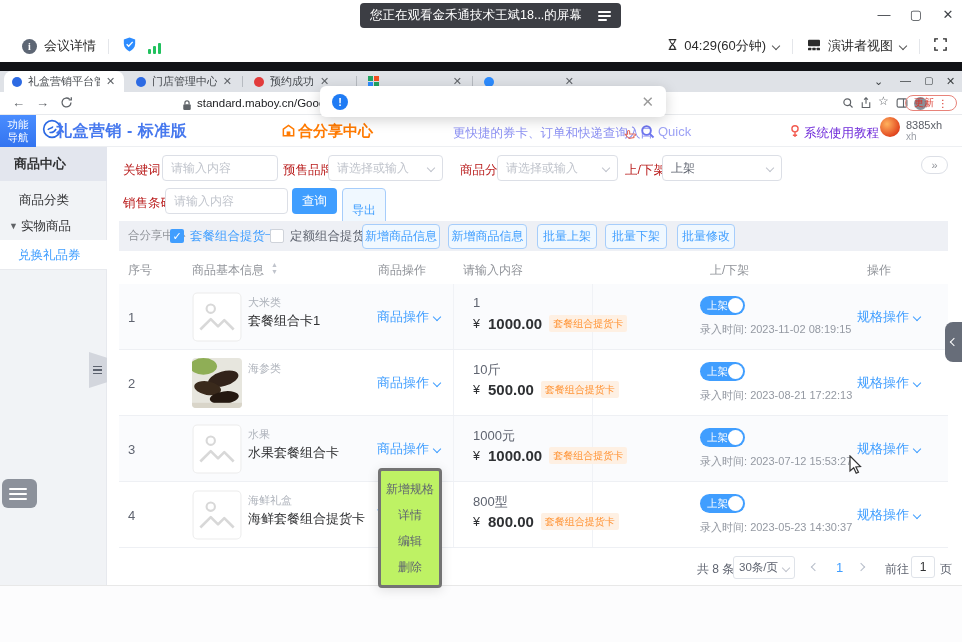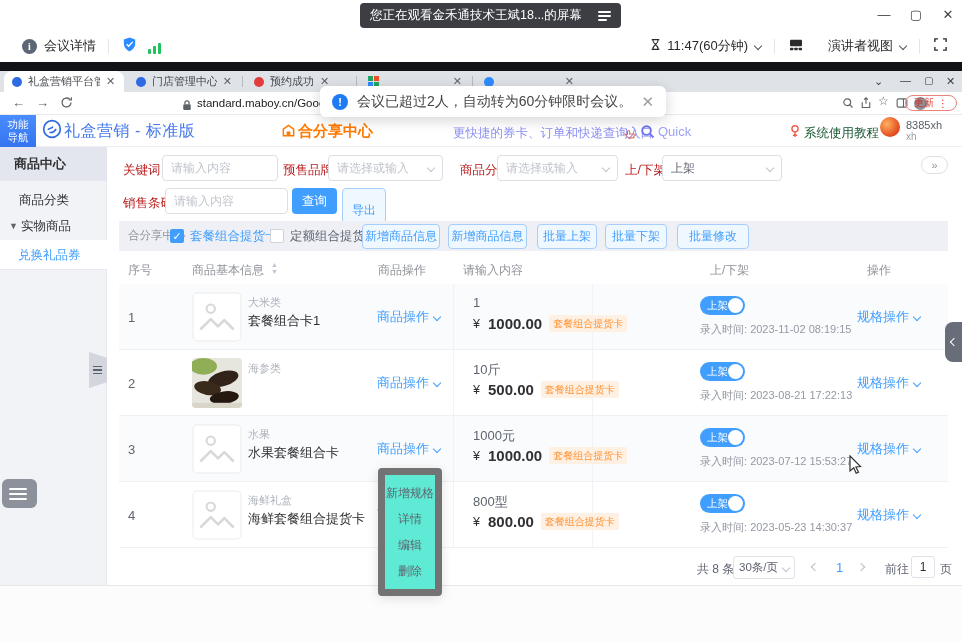--- a/index.html
+++ b/index.html
@@ -28,25 +28,25 @@
 .tab .x{color:#5f6368;font-size:11px}
 .fav{width:10px;height:10px;border-radius:50%;flex:0 0 auto}
 .tabsep{position:absolute;top:5px;width:1px;height:11px;background:#b7bbc1}
 #addrbar{left:0;top:92px;width:962px;height:23px;background:#fff;border-bottom:1px solid #e8eaed}
 .navic{position:absolute;top:3px;color:#5f6368;font-size:13px}
 #urltxt{position:absolute;left:197px;top:5px;font-size:11.5px;color:#202124}
 .updpill{position:absolute;left:905px;top:3px;width:52px;height:16px;border:1px solid #e8837a;border-radius:9px;color:#d93025;font-size:10px;display:flex;align-items:center;justify-content:center;gap:4px}
 
 #appheader{left:0;top:115px;width:962px;height:32px;background:#fff;border-bottom:1px solid #edeff2}
 #navbox{left:0;top:115px;width:36px;height:32px;background:linear-gradient(180deg,#4a8dff,#3374f0);color:#fff;font-size:10.5px;line-height:13px;text-align:center;padding-top:3px}
-#brand{left:64px;top:121px;font-size:16px;font-weight:normal;color:#4678ee;letter-spacing:.5px}
+#brand{left:56px;top:121px;font-size:16px;font-weight:bold;color:#4678ee;letter-spacing:.5px}
 #sharecenter{left:298px;top:122px;font-size:15px;font-weight:bold;color:#ff7a00}
 #promo{left:453px;top:125px;font-size:12.5px;color:#8b90f2}
 #quick{left:658px;top:124px;font-size:13px;color:#9da2f5}
-#tutorial{left:804px;top:125px;font-size:12.5px;color:#14532d}
+#tutorial{left:804px;top:125px;font-size:12.5px;color:#6d28d9}
 #uname{left:906px;top:119px;font-size:11px;color:#5a5e66}
 #usub{left:906px;top:131px;font-size:10px;color:#9a9ea6}
 
 #sidebar{left:0;top:147px;width:107px;height:438px;background:#f1f3f6;border-right:1px solid #e7e9ee}
 #side-title{left:0;top:147px;width:107px;height:34px;background:#e3e6ee;font-size:13px;font-weight:bold;color:#303133;line-height:34px;padding-left:14px}
 .side-item{position:absolute;font-size:12.5px;color:#303133}
 #side-gift{left:0;top:240px;width:107px;height:30px;background:#fff;color:#409eff;font-size:12.5px;line-height:30px;padding-left:18px;border-bottom:1px solid #e8eaee}
 #side-handle{left:89px;top:352px;width:18px;height:36px;background:#d3d6dd;clip-path:polygon(0 0,100% 16%,100% 84%,0 100%);display:flex;flex-direction:column;justify-content:center;gap:2px;padding-left:4px}
 #side-handle i{display:block;width:9px;height:1.6px;background:#5c626e}
 #float-list{left:2px;top:479px;width:35px;height:29px;background:rgba(125,131,142,.88);border-radius:6px;display:flex;flex-direction:column;justify-content:center;gap:3px;padding-left:7px}
@@ -77,21 +77,21 @@
 .spec1{position:absolute;left:354px;top:11px;font-size:13px;color:#5f6470}
 .priceline{position:absolute;left:354px;top:31px;display:flex;align-items:center;gap:7px}
 .yen{font-size:12.5px;color:#2e3033}
 .amt{font-size:15px;font-weight:bold;color:#2e3033;margin-left:1px}
 .tag{font-size:10px;color:#ff9334;background:#fef0e3;border-radius:2px;padding:1.5px 4px}
 .toggle{position:absolute;left:581px;top:12px;width:45px;height:19px;background:#409eff;border-radius:10px}
 .toggle .tl{position:absolute;left:7px;top:3px;font-size:10.5px;color:#fff}
 .toggle .knob{position:absolute;right:2px;top:2px;width:15px;height:15px;border-radius:50%;background:#fff}
 .timeline{position:absolute;left:581px;top:38px;font-size:11px;color:#9499a2}
 
-#ddmenu{left:378px;top:468px;width:64px;background:#5eead4;border:7px solid #737373;border-radius:4px;box-shadow:0 2px 12px rgba(0,0,0,.12);padding:5px 0;z-index:30}
+#ddmenu{left:378px;top:468px;width:64px;background:#bef264;border:3px solid #737373;border-radius:4px;box-shadow:0 2px 12px rgba(0,0,0,.12);padding:5px 0;z-index:30}
 #ddmenu div{height:26px;line-height:26px;text-align:center;font-size:12px;color:#5f6470}
 
 #rhandle{left:945px;top:322px;width:17px;height:40px;background:#676d79;border-radius:8px 0 0 8px;color:#fff;display:flex;align-items:center;justify-content:center;z-index:6}
 
 .pg{position:absolute;font-size:12px;color:#5f6470}
 .pgbox{position:absolute;border:1px solid #dfe3e9;border-radius:3px;background:#fff;font-size:11.5px;color:#5f6470;display:flex;align-items:center;justify-content:center;gap:5px}
 
 #notice{left:320px;top:86px;width:346px;height:31px;background:#fff;border-radius:6px;box-shadow:0 3px 14px rgba(0,0,0,.18);display:flex;align-items:center;padding:0 12px;gap:9px;z-index:50}
 #notice .nic{width:16px;height:16px;border-radius:50%;background:#1f7bf4;color:#fff;font-size:11px;font-weight:bold;text-align:center;line-height:16px;flex:0 0 auto}
 #notice .ntxt{font-size:14px;color:#454545;white-space:nowrap}
@@ -132,32 +132,32 @@
         <path d="M12 2l8 3v6c0 5-3.4 8.6-8 11-4.6-2.4-8-6-8-11V5z" fill="#2d8cff"></path>
         <path d="M8 11.5l2.8 2.8 5.7-6" stroke="#fff" stroke-width="2" fill="none"></path>
       </svg>
   </span>
   <span class="bars" style="margin-left:10px"><i style="height:5px"></i><i style="height:8px"></i><i style="height:11px"></i></span>
   <span style="margin-left:auto">
     <svg width="13" height="15" viewBox="0 0 24 24" fill="none" stroke="#2b2b2b" stroke-width="2">
         <path d="M5 3h14M5 21h14M7 3c0 4 2 6.4 5 9-3 2.6-5 5-5 9M17 3c0 4-2 6.4-5 9 3 2.6 5 5 5 9"></path>
       </svg>
   </span>
-  <span style="margin-left:5px">11:47(60分钟)</span>
+  <span style="margin-left:5px">04:29(60分钟)</span>
   <span class="chev" style="margin-left:7px;color:#555"></span>
   <span class="vline" style="height:15px;margin:0 13px"></span>
   <span>
     <svg width="16" height="16" viewBox="0 0 24 24" fill="#2b2b2b">
         <rect x="3" y="4" width="18" height="10" rx="1.5"></rect>
         <rect x="3" y="16" width="5" height="4" rx="1"></rect>
         <rect x="9.5" y="16" width="5" height="4" rx="1"></rect>
         <rect x="16" y="16" width="5" height="4" rx="1"></rect>
       </svg>
   </span>
-  <span style="margin-left:24px">演讲者视图</span>
+  <span style="margin-left:6px">演讲者视图</span>
   <span class="chev" style="margin-left:7px;color:#555"></span>
   <span class="vline" style="height:15px;margin:0 13px"></span>
   <span style="margin-right:14px">
     <svg width="15" height="15" viewBox="0 0 24 24" fill="none" stroke="#2b2b2b" stroke-width="2.2">
         <path d="M3 8V3h5M16 3h5v5M21 16v5h-5M8 21H3v-5"></path>
       </svg>
   </span>
 </div>
 
 <div id="blackstrip" class="abs"></div>
@@ -331,21 +331,21 @@
 <div id="tools" class="abs"></div>
 <span class="abs" style="left:128px;top:228px;font-size:11.5px;color:#909399">合分享中心</span>
 <span class="abs cb on" style="left:170px;top:229px">✓</span>
 <span class="abs" style="left:190px;top:228px;font-size:12.5px;color:#409eff">套餐组合提货卡</span>
 <span class="abs cb off" style="left:270px;top:229px"></span>
 <span class="abs" style="left:290px;top:228px;font-size:12.5px;color:#5f6470">定额组合提货卡</span>
 <div class="btn-ghost" style="left:362px;top:224px;width:78px;height:25px">新增商品信息</div>
 <div class="btn-ghost" style="left:448px;top:224px;width:79px;height:25px">新增商品信息</div>
 <div class="btn-ghost" style="left:537px;top:224px;width:60px;height:25px">批量上架</div>
 <div class="btn-ghost" style="left:605px;top:224px;width:62px;height:25px">批量下架</div>
-<div class="btn-ghost" style="left:677px;top:224px;width:72px;height:25px">批量修改</div>
+<div class="btn-ghost" style="left:677px;top:224px;width:58px;height:25px">批量修改</div>
 
 <span class="th" style="left:128px;top:262px">序号</span>
 <span class="th" style="left:192px;top:262px">商品基本信息</span>
 <span class="abs" style="left:271px;top:261px;color:#c0c4cc;font-size:7px;line-height:7px">▲<br>▼</span>
 <span class="th" style="left:378px;top:262px">商品操作</span>
 <span class="th" style="left:463px;top:262px">请输入内容</span>
 <span class="th" style="left:710px;top:262px">上/下架</span>
 <span class="th" style="left:867px;top:262px">操作</span>
 <div class="abs" style="left:119px;top:284px;width:829px;height:1px;background:#ebeef5"></div>
 
@@ -507,21 +507,20 @@
 <span class="pg" style="left:836px;top:560px;color:#409eff;font-size:13px">1</span>
 <span class="abs chev" style="left:858px;top:564px;color:#b6bdc9;transform:rotate(-45deg)"></span>
 <span class="pg" style="left:885px;top:561px">前往</span>
 <div class="pgbox" style="left:911px;top:556px;width:24px;height:22px">
     <span style="color:#303133;font-size:12px">1</span>
   </div>
 <span class="pg" style="left:940px;top:561px">页</span>
 
 <div id="notice" class="abs">
   <span class="nic">!</span>
-  <span class="ntxt">会议已超过2人，自动转为60分钟限时会议。</span>
   <span class="nx">✕</span>
 </div>
 
 <div id="bottombar" class="abs"></div>
 <div class="mi" style="left:9px">
   <svg viewBox="0 0 24 24">
       <path fill="#333" d="M12 14a3 3 0 0 0 3-3V5a3 3 0 0 0-6 0v6a3 3 0 0 0 3 3z"></path>
       <path fill="none" stroke="#333" stroke-width="1.8" d="M5.5 11a6.5 6.5 0 0 0 13 0M12 17.5V21M8 21h8"></path>
       <line x1="4.5" y1="2.5" x2="20" y2="21" stroke="#e74c3c" stroke-width="2"></line>
     </svg>

